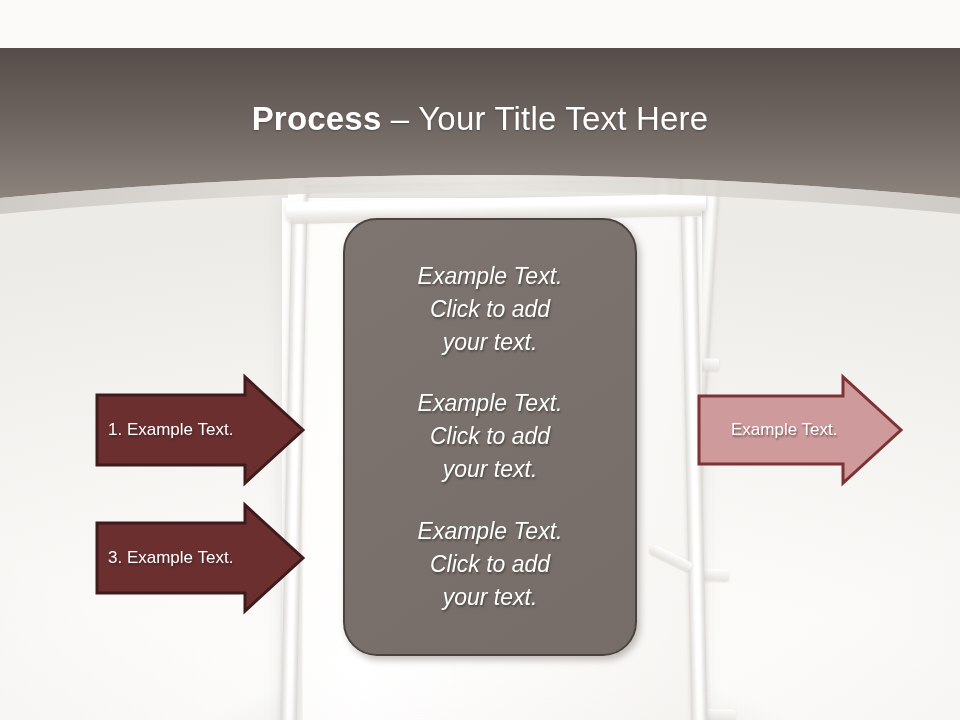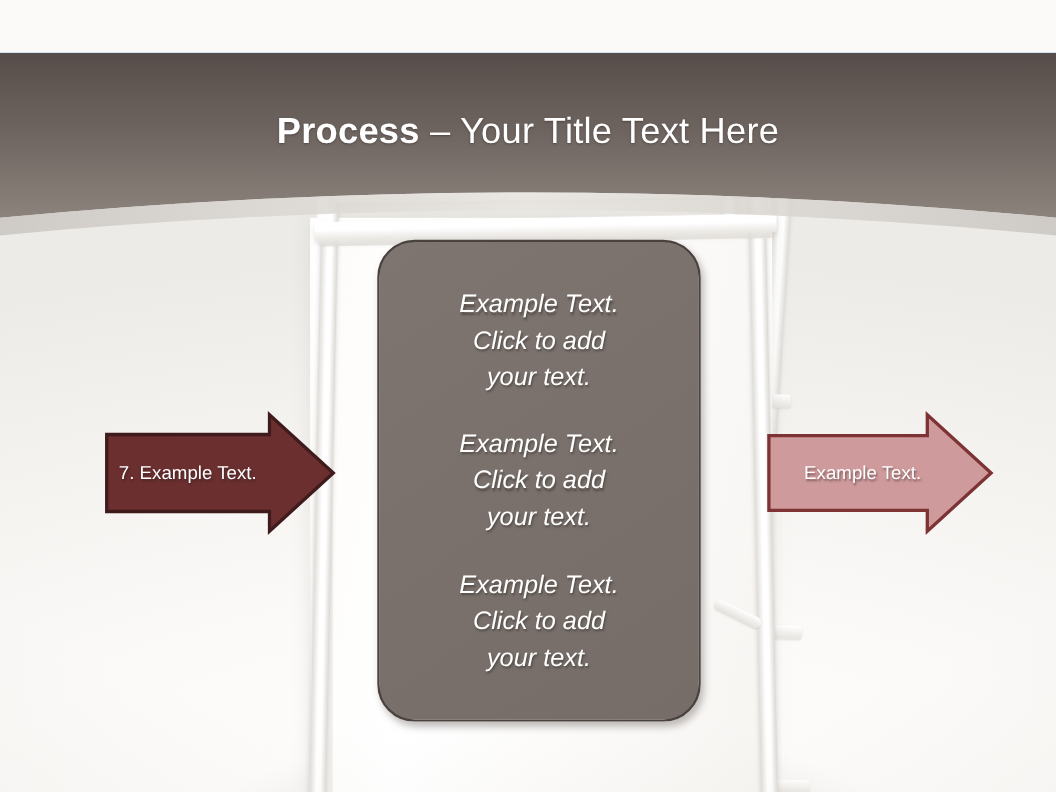--- a/index.html
+++ b/index.html
@@ -298,23 +298,29 @@
     <div class="panel-block">Example Text.
 Click  to add
 your text.</div>
   </div>
 
 
   <div class="arrow arrow-left-2">
     <svg width="210" height="112" viewBox="0 0 210 112" xmlns="http://www.w3.org/2000/svg">
       <path d="M2,21 L150,21 L150,3 L208,56 L150,109 L150,91 L2,91 Z" fill="#6b2f30" stroke="#3f1b1c" stroke-width="3" stroke-linejoin="miter"></path>
     </svg>
-    <span class="arrow-label">7. Example Text.</span>
-  </div>
-
+    <span class="arrow-label">1. Example Text.</span>
+  </div>
+
+  <div class="arrow arrow-left-3">
+    <svg width="210" height="112" viewBox="0 0 210 112" xmlns="http://www.w3.org/2000/svg">
+      <path d="M2,21 L150,21 L150,3 L208,56 L150,109 L150,91 L2,91 Z" fill="#6b2f30" stroke="#3f1b1c" stroke-width="3" stroke-linejoin="miter"></path>
+    </svg>
+    <span class="arrow-label">3. Example Text.</span>
+  </div>
 
   <div class="arrow arrow-right-1">
     <svg width="206" height="112" viewBox="0 0 206 112" xmlns="http://www.w3.org/2000/svg">
       <path d="M2,22 L146,22 L146,3 L204,56 L146,109 L146,90 L2,90 Z" fill="#cf9a9c" stroke="#7d3233" stroke-width="3" stroke-linejoin="miter"></path>
     </svg>
     <span class="arrow-label">Example Text.</span>
   </div>
 
 </div>
 

